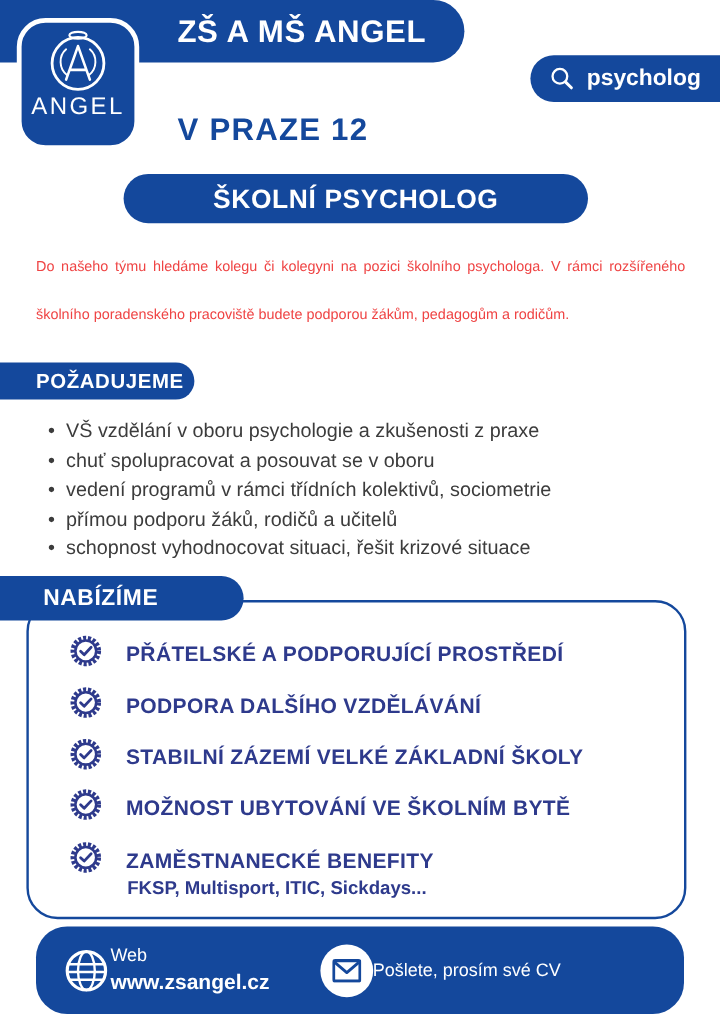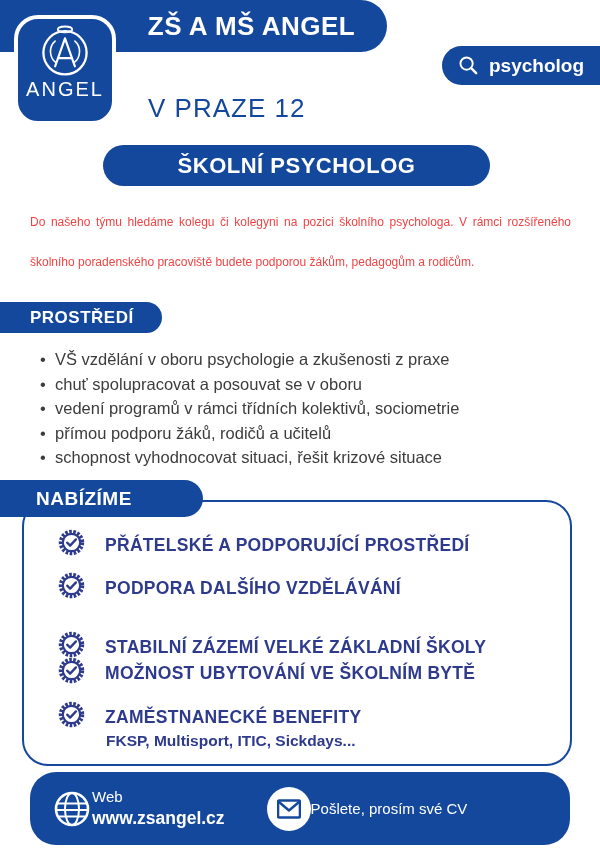--- a/index.html
+++ b/index.html
@@ -21,21 +21,21 @@
   }
   .logo-card {
     left:14px; top:15px; width:102px; height:110px;
     background:var(--primary); border:4px solid #fff; border-radius:24px;
     display:flex; flex-direction:column; align-items:center; z-index:3;
   }
   .logo-card svg { margin-top:4px; }
   .logo-label { color:#fff; font-size:20px; letter-spacing:2px; font-weight:400; margin-top:-1px; }
   .school-location {
     left:148px; top:93px; color:var(--primary);
-    font-size:26px; font-weight:400; letter-spacing:1px; white-space:nowrap;
+    font-size:26px; font-weight:700; letter-spacing:1px; white-space:nowrap;
   }
   .search-pill {
     left:442px; top:46px; width:158px; height:39px;
     background:var(--primary); border-radius:20px 0 0 20px;
     display:flex; align-items:center; gap:9px; padding-left:15px;
     color:#fff; font-weight:700; font-size:19px;
   }
 
   
   .title-pill {
@@ -135,21 +135,21 @@
     <span>psycholog</span>
   </div>
 
   <div class="abs title-pill">
     <span>ŠKOLNÍ PSYCHOLOG</span>
   </div>
 
   <p class="abs intro">Do našeho týmu hledáme kolegu či kolegyni na pozici školního psychologa. V rámci rozšířeného školního poradenského pracoviště budete podporou žákům, pedagogům a rodičům.</p>
 
   <div class="abs section-pill req-pill">
-    <span>PROSTŘEDÍ</span>
+    <span>POŽADUJEME</span>
   </div>
 
   <ul class="abs req-list">
     <li>VŠ vzdělání v oboru psychologie a zkušenosti z praxe</li>
     <li>chuť spolupracovat a posouvat se v oboru</li>
     <li>vedení programů v rámci třídních kolektivů, sociometrie</li>
     <li>přímou podporu žáků, rodičů a učitelů</li>
     <li>schopnost vyhodnocovat situaci, řešit krizové situace</li>
   </ul>
 
@@ -167,21 +167,21 @@
       <span class="label">PŘÁTELSKÉ A PODPORUJÍCÍ PROSTŘEDÍ</span>
     </div>
     <div class="offer-row" style="top:70px">
       <svg width="27" height="27" viewBox="0 0 28 28">
         <circle cx="14" cy="14" r="11" fill="none" stroke="#2e3a8c" stroke-width="4.4" stroke-dasharray="2.6 1.5"></circle>
         <circle cx="14" cy="14" r="9" fill="#fff" stroke="#2e3a8c" stroke-width="2.2"></circle>
         <path d="M9.5 14.2 L12.6 17.2 L18.6 10.8" fill="none" stroke="#2e3a8c" stroke-width="2.4" stroke-linecap="round" stroke-linejoin="round"></path>
       </svg>
       <span class="label">PODPORA DALŠÍHO VZDĚLÁVÁNÍ</span>
     </div>
-    <div class="offer-row" style="top:129px">
+    <div class="offer-row" style="top:113px">
       <svg width="27" height="27" viewBox="0 0 28 28">
         <circle cx="14" cy="14" r="11" fill="none" stroke="#2e3a8c" stroke-width="4.4" stroke-dasharray="2.6 1.5"></circle>
         <circle cx="14" cy="14" r="9" fill="#fff" stroke="#2e3a8c" stroke-width="2.2"></circle>
         <path d="M9.5 14.2 L12.6 17.2 L18.6 10.8" fill="none" stroke="#2e3a8c" stroke-width="2.4" stroke-linecap="round" stroke-linejoin="round"></path>
       </svg>
       <span class="label">STABILNÍ ZÁZEMÍ VELKÉ  ZÁKLADNÍ ŠKOLY</span>
     </div>
     <div class="offer-row" style="top:199px">
       <svg width="27" height="27" viewBox="0 0 28 28">
         <circle cx="14" cy="14" r="11" fill="none" stroke="#2e3a8c" stroke-width="4.4" stroke-dasharray="2.6 1.5"></circle>

